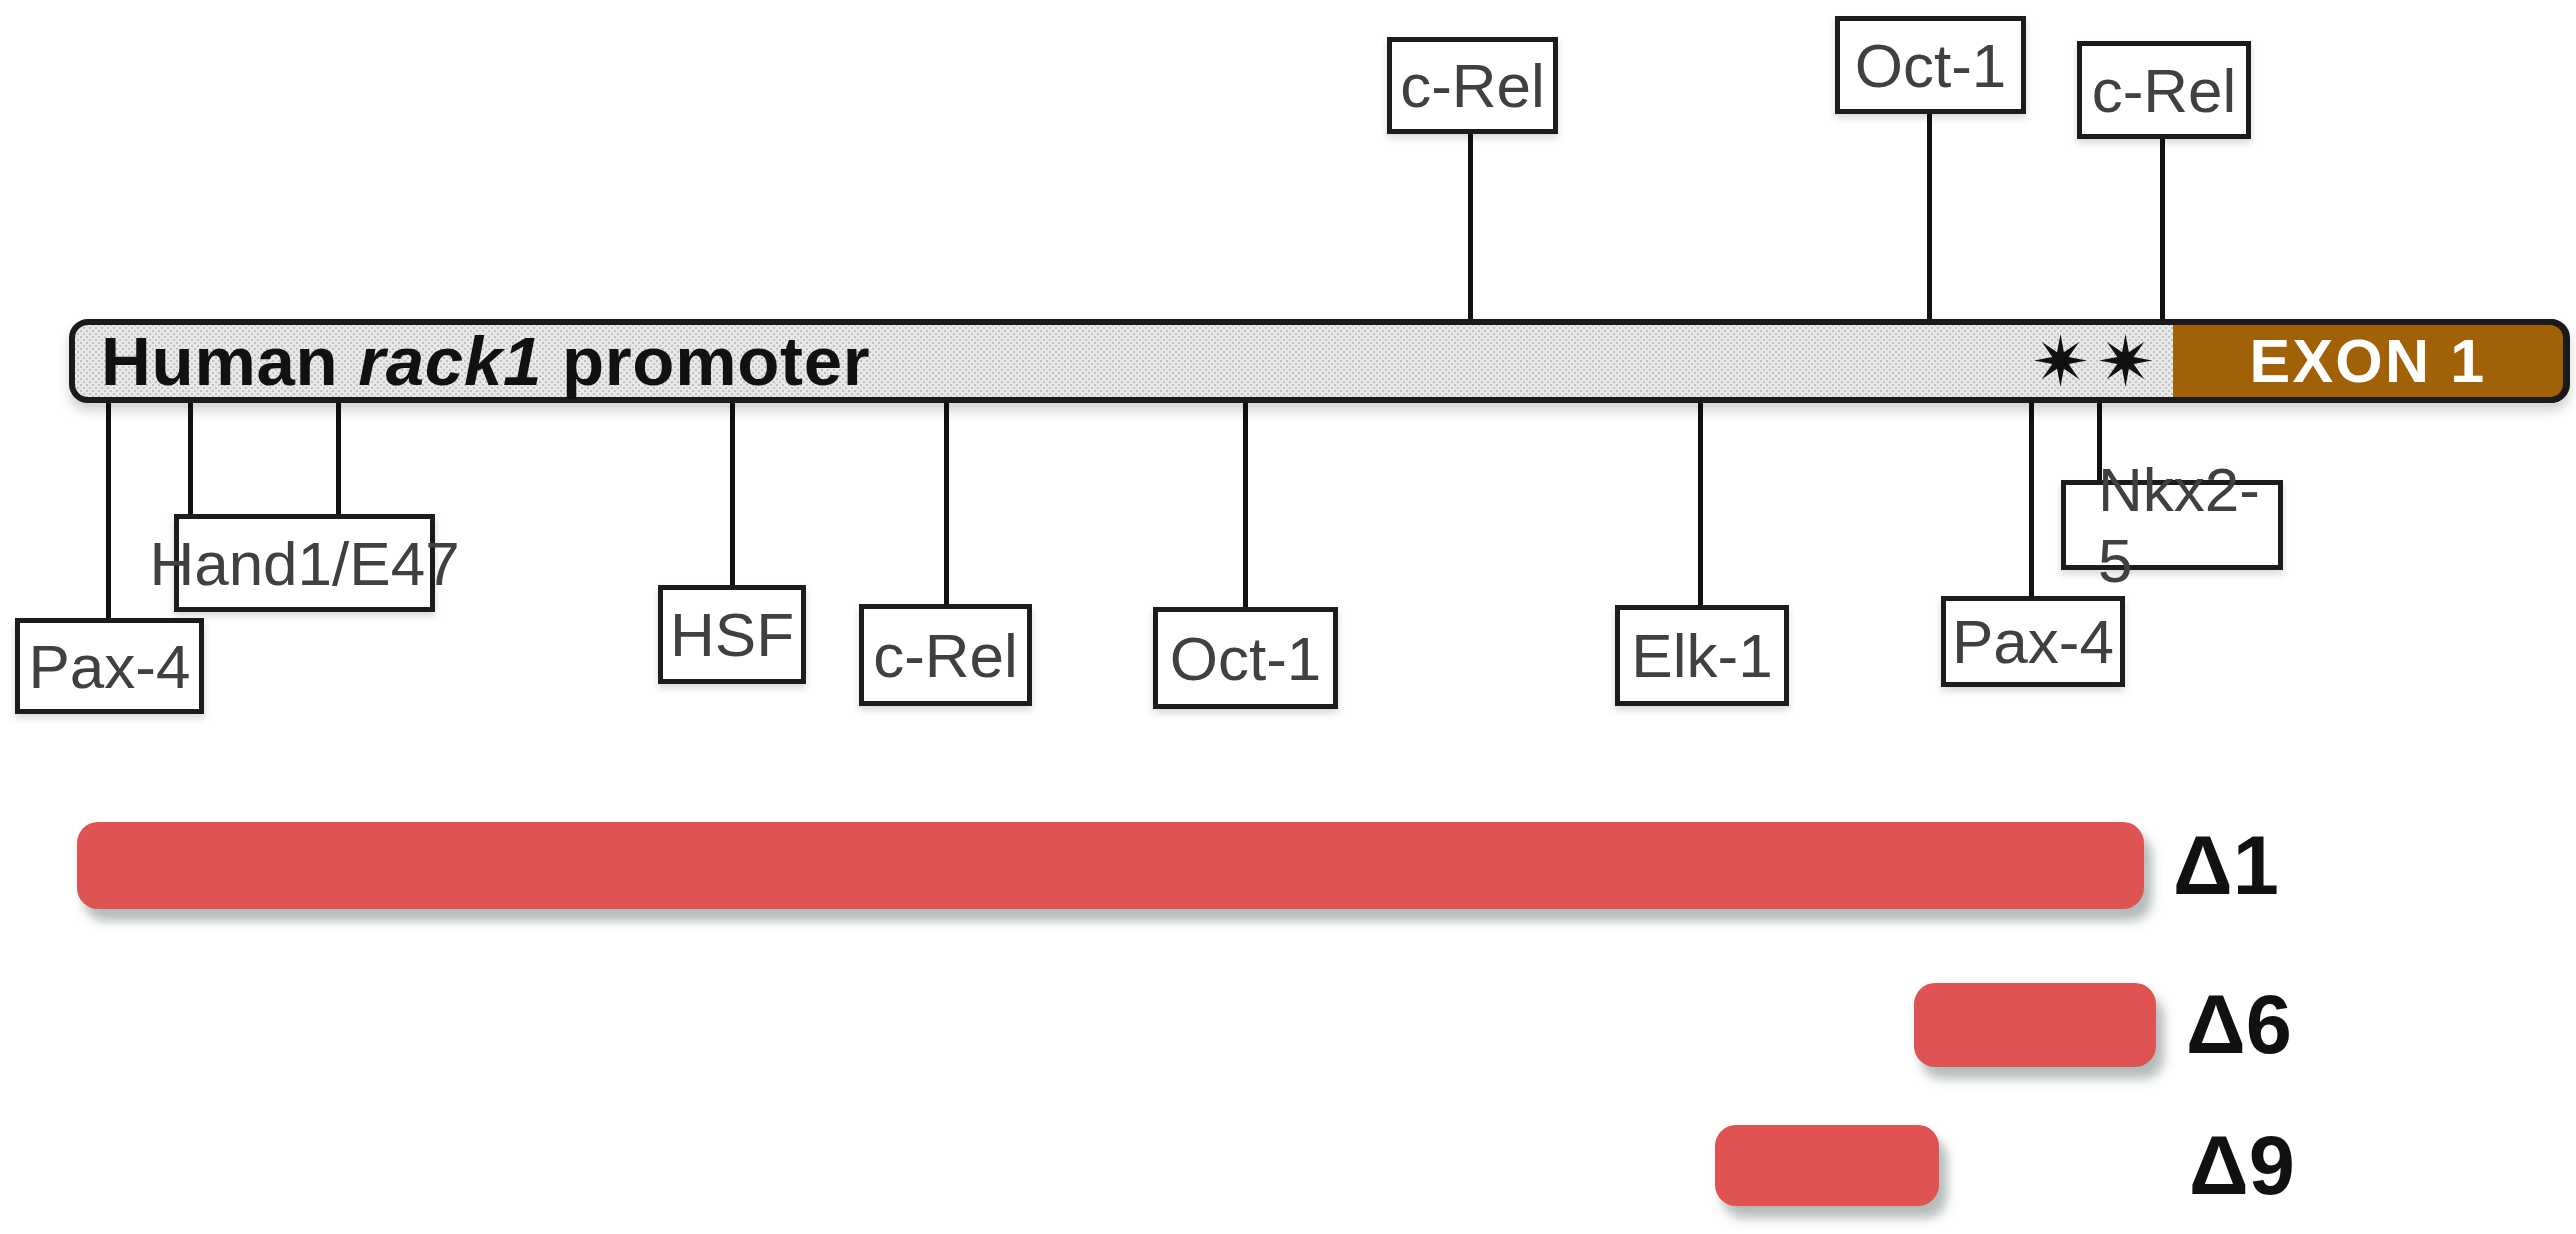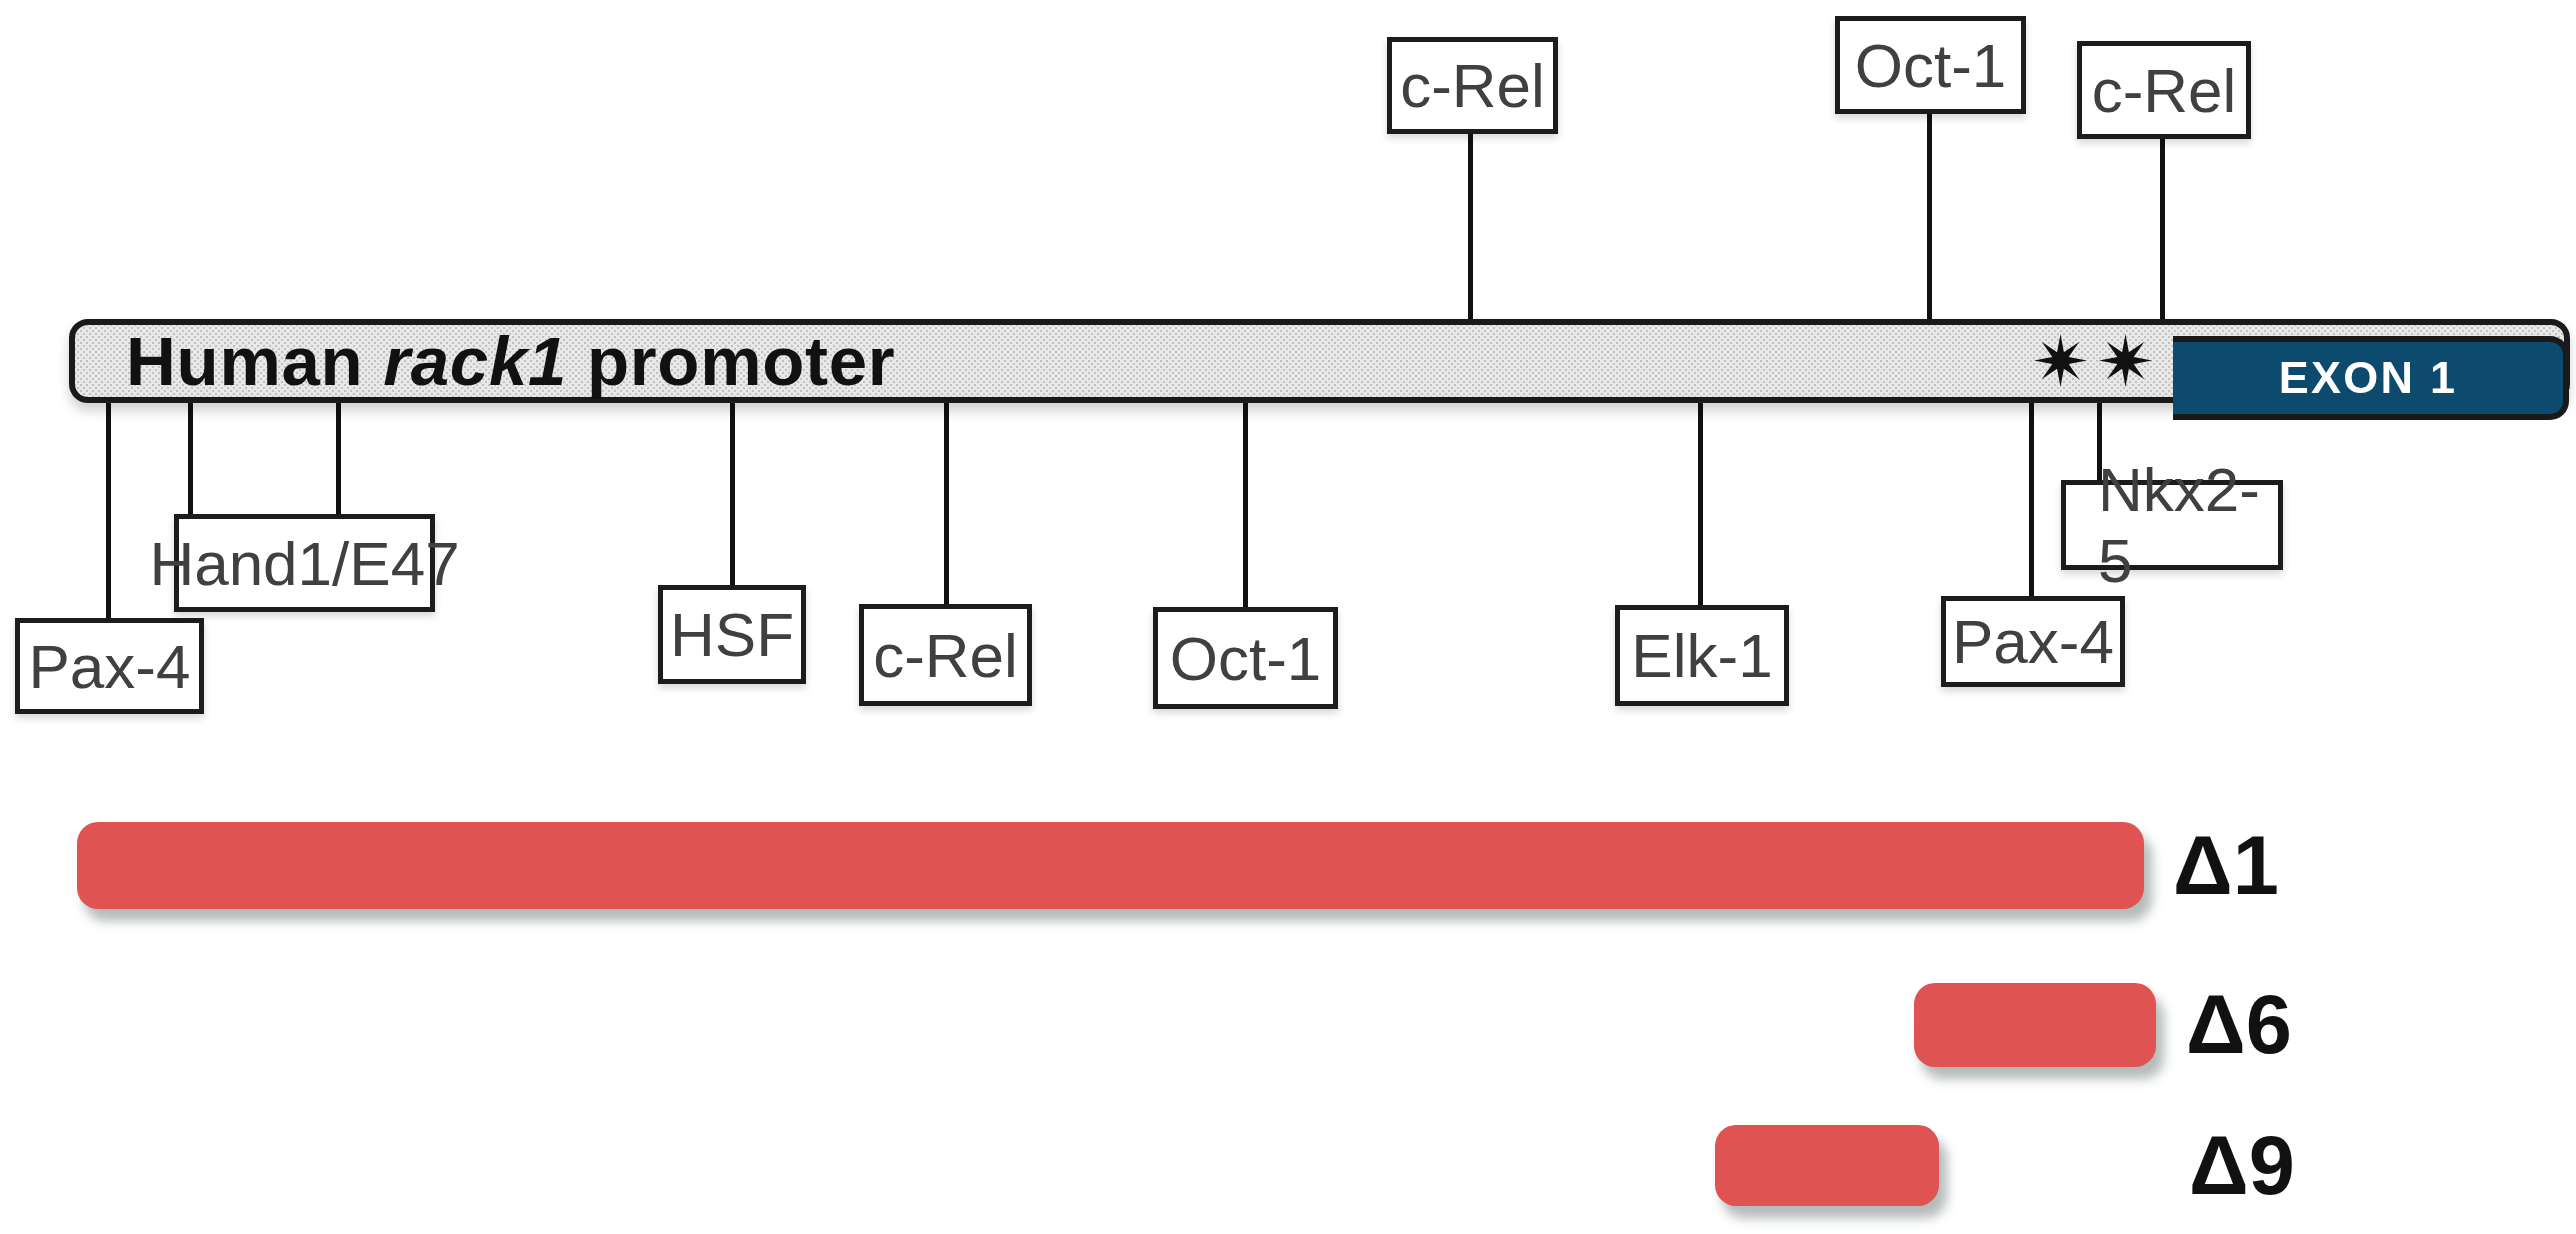--- a/index.html
+++ b/index.html
@@ -22,37 +22,37 @@
       radial-gradient(#c2c2c2 1.3px, transparent 1.6px),
       radial-gradient(#c2c2c2 1.3px, transparent 1.6px);
     background-size:6px 6px;
     background-position:0 0,3px 3px;
     box-shadow:0 7.4px 12px rgba(0,0,0,.18);
     z-index:2;
     display:flex;align-items:center;
   }
   .promoter-title{
     white-space:pre;
-    padding-left:51px;
+    padding-left:26px;
     font-size:69px;font-weight:700;color:#111;
     letter-spacing:0.7px;
   }
   .promoter-title em{font-style:italic;}
   
   .exon{
     position:absolute;
-    left:2173px;top:336px;width:396px;height:84px;
+    left:2173px;top:319px;width:396px;height:84px;
     box-sizing:border-box;
-    background:#0c4a6e;
+    background:#a16207;
     border:6.7px solid #1a1a1a;
     border-left:none;
     border-radius:0 19px 19px 0;
     z-index:3;
     display:flex;align-items:center;justify-content:center;
-    color:#ffffff;font-size:45px;font-weight:700;letter-spacing:2.2px;
+    color:#ffffff;font-size:61px;font-weight:700;letter-spacing:2.2px;
   }
   
   .gre-wrap{
     position:absolute;left:1700px;top:288px;width:226px;height:145px;z-index:3;
     filter:drop-shadow(0 5.2px 5.2px rgba(0,0,0,.28));
   }
   .gre-text{
     font-family:"Liberation Sans", sans-serif;
     font-size:84px;font-weight:700;fill:#ffffff;letter-spacing:2px;
   }

